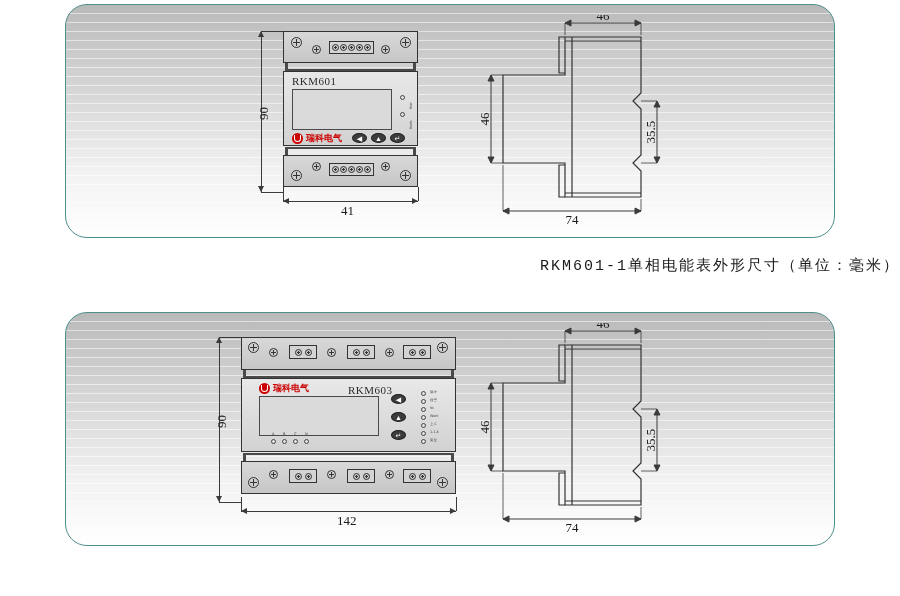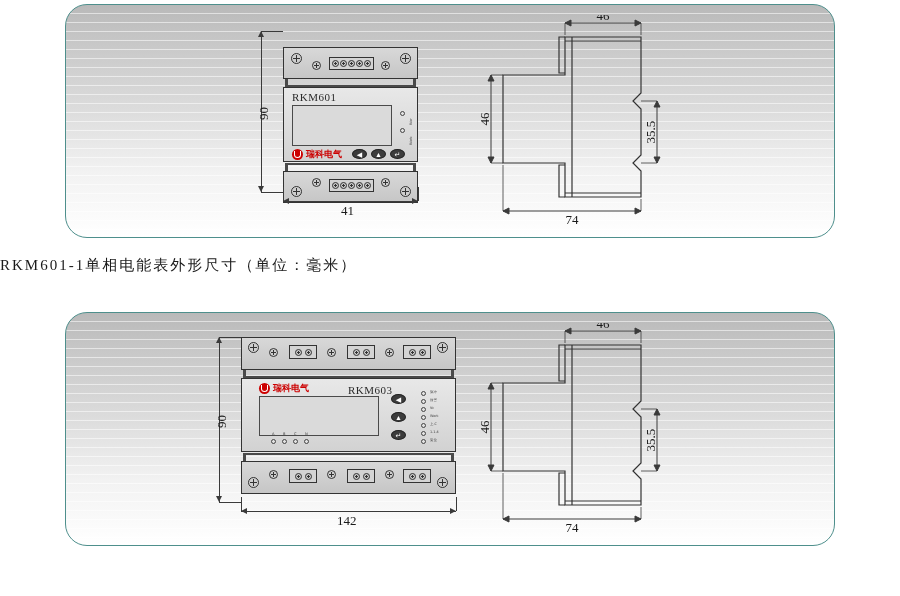--- a/index.html
+++ b/index.html
@@ -21,22 +21,22 @@
         rgba(255,255,255,0) 8px,
         rgba(255,255,255,0.55) 8px,
         rgba(255,255,255,0.55) 9px),
       linear-gradient(to bottom,#b9b9b9 0%,#c9c9c9 18%,#dcdcdc 45%,#f2f2f2 72%,#ffffff 100%);
     overflow:hidden;
   }
   #card1{left:65px;top:4px;width:768px;height:232px;}
   #card2{left:65px;top:312px;width:768px;height:232px;}
 
   .caption{
-    position:absolute;width:900px;text-align:left;
-    font-family:Liberation Serif, serif;
+    position:absolute;width:900px;text-align:right;
+    font-family:Liberation Mono, monospace;
     font-size:15px;color:#1a1a1a;letter-spacing:2px;
     white-space:nowrap;
   }
   #cap1{left:0;top:256px;}
   #cap2{left:0;top:565px;}      
   .dlv{position:absolute;background:#3a3a3a;width:1px;}
   .dlh{position:absolute;background:#3a3a3a;height:1px;}
   .dimtext{
     position:absolute;font-family:"Liberation Serif", serif;
     font-size:13px;color:#1a1a1a;white-space:nowrap;
@@ -134,21 +134,21 @@
   
   .profile{position:absolute;}
 </style>
 </head>
 <body>
 
 <div class="page">
 
   <div class="card" id="card1">
 
-    <div class="meter" style="left:195px;top:38px;width:165px;height:165px;">
+    <div class="meter" style="left:195px;top:22px;width:165px;height:165px;">
 
       <div class="mblock" style="left:22px;top:4px;width:135px;height:32px;"></div>
       <div class="screw" style="left:30px;top:10px;width:11px;height:11px;"></div>
       <div class="screw" style="left:51px;top:18px;width:9px;height:9px;"></div>
       <div class="termbox" style="left:68px;top:14px;width:45px;height:13px;padding:0 2px;">
         <div class="tscrew"></div>
         <div class="tscrew"></div>
         <div class="tscrew"></div>
         <div class="tscrew"></div>
         <div class="tscrew"></div>

